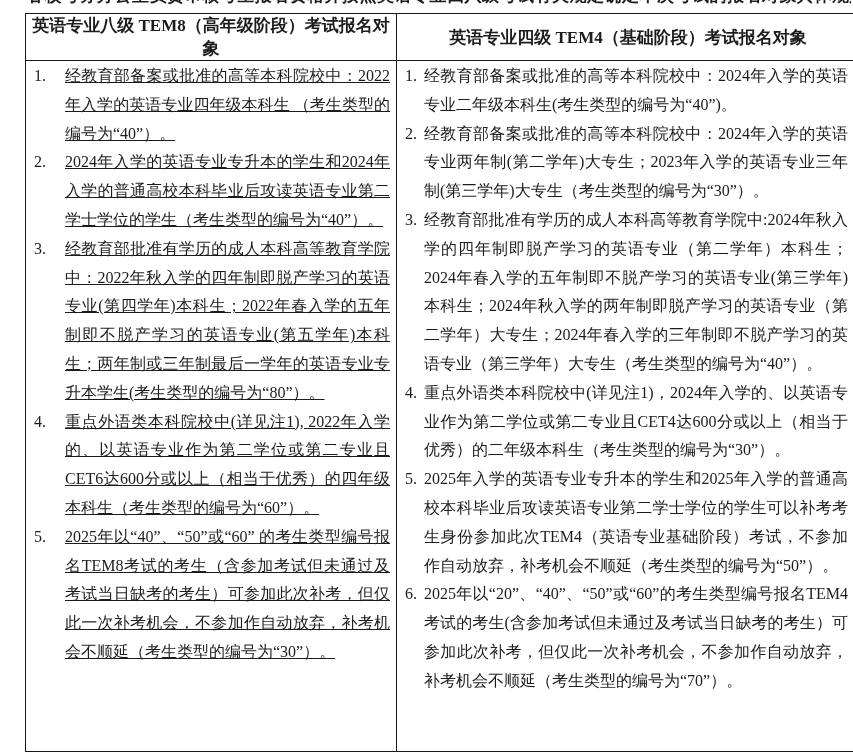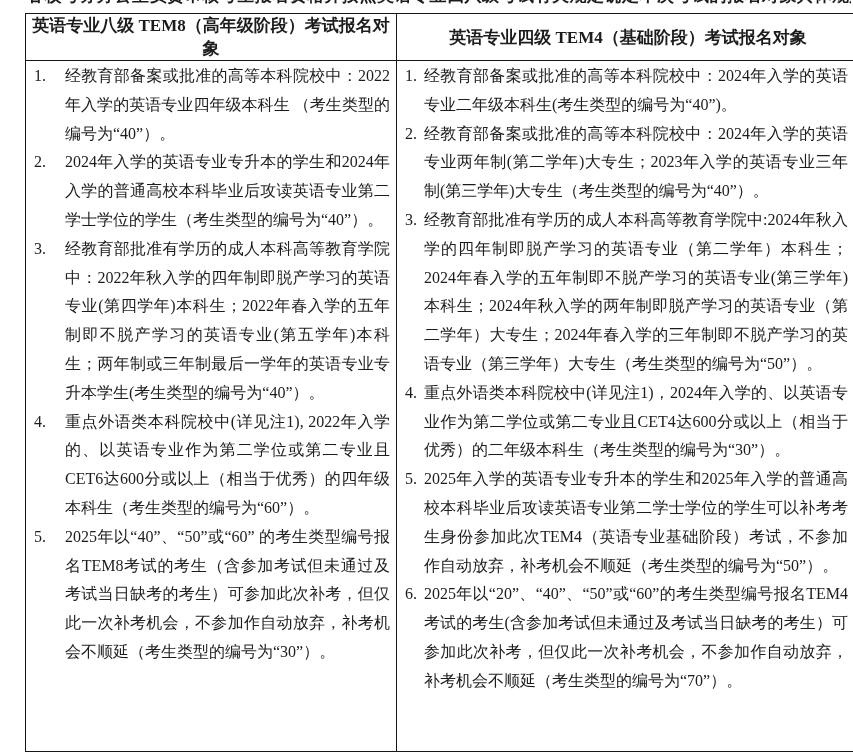--- a/index.html
+++ b/index.html
@@ -73,21 +73,21 @@
     line-height: 28.8px;
     text-align: left;
   }
   .item .txt {
     font-size: 16px;
     line-height: 28.8px;
     text-align: justify;
     text-justify: inter-character;
   }
   td.col-left  .num { margin-left: 8px;  width: 31px; }
-  td.col-left  .txt { width: 325px; }
+  td.col-left  .txt { width: 325px; text-decoration: underline; }
   td.col-right .num { margin-left: 8px;  width: 19px; }
   td.col-right .txt { width: 424px; }
 </style>
 </head>
 <body>
 
 <div class="clip-top">
   <span>各校考务办公室负责审核考生报名资格并按照英语专业四八级考试有关规定确定本次考试的报名对象具体规定如下</span>
 </div>
 
@@ -105,45 +105,45 @@
             <div class="item">
               <span class="num">1.</span>
               <span class="txt">经教育部备案或批准的高等本科院校中：2022年入学的英语专业四年级本科生 （考生类型的编号为“40”）。</span>
             </div>
             <div class="item">
               <span class="num">2.</span>
               <span class="txt">2024年入学的英语专业专升本的学生和2024年入学的普通高校本科毕业后攻读英语专业第二学士学位的学生（考生类型的编号为“40”）。</span>
             </div>
             <div class="item">
               <span class="num">3.</span>
-              <span class="txt">经教育部批准有学历的成人本科高等教育学院中：2022年秋入学的四年制即脱产学习的英语专业(第四学年)本科生；2022年春入学的五年制即不脱产学习的英语专业(第五学年)本科生；两年制或三年制最后一学年的英语专业专升本学生(考生类型的编号为“40”）。</span>
+              <span class="txt">经教育部批准有学历的成人本科高等教育学院中：2022年秋入学的四年制即脱产学习的英语专业(第四学年)本科生；2022年春入学的五年制即不脱产学习的英语专业(第五学年)本科生；两年制或三年制最后一学年的英语专业专升本学生(考生类型的编号为“80”）。</span>
             </div>
             <div class="item">
               <span class="num">4.</span>
               <span class="txt">重点外语类本科院校中(详见注1), 2022年入学的、以英语专业作为第二学位或第二专业且CET6达600分或以上（相当于优秀）的四年级本科生（考生类型的编号为“60”）。</span>
             </div>
             <div class="item">
               <span class="num">5.</span>
               <span class="txt">2025年以“40”、“50”或“60” 的考生类型编号报名TEM8考试的考生（含参加考试但未通过及考试当日缺考的考生）可参加此次补考，但仅此一次补考机会，不参加作自动放弃，补考机会不顺延（考生类型的编号为“30”）。</span>
             </div>
           </div>
       </td>
       <td class="col-right">
         <div>
             <div class="item">
               <span class="num">1.</span>
               <span class="txt">经教育部备案或批准的高等本科院校中：2024年入学的英语专业二年级本科生(考生类型的编号为“40”)。</span>
             </div>
             <div class="item">
               <span class="num">2.</span>
-              <span class="txt">经教育部备案或批准的高等本科院校中：2024年入学的英语专业两年制(第二学年)大专生；2023年入学的英语专业三年制(第三学年)大专生（考生类型的编号为“40”）。</span>
+              <span class="txt">经教育部备案或批准的高等本科院校中：2024年入学的英语专业两年制(第二学年)大专生；2023年入学的英语专业三年制(第三学年)大专生（考生类型的编号为“30”）。</span>
             </div>
             <div class="item">
               <span class="num">3.</span>
-              <span class="txt">经教育部批准有学历的成人本科高等教育学院中:2024年秋入学的四年制即脱产学习的英语专业（第二学年）本科生；2024年春入学的五年制即不脱产学习的英语专业(第三学年)本科生；2024年秋入学的两年制即脱产学习的英语专业（第二学年）大专生；2024年春入学的三年制即不脱产学习的英语专业（第三学年）大专生（考生类型的编号为“50”）。</span>
+              <span class="txt">经教育部批准有学历的成人本科高等教育学院中:2024年秋入学的四年制即脱产学习的英语专业（第二学年）本科生；2024年春入学的五年制即不脱产学习的英语专业(第三学年)本科生；2024年秋入学的两年制即脱产学习的英语专业（第二学年）大专生；2024年春入学的三年制即不脱产学习的英语专业（第三学年）大专生（考生类型的编号为“40”）。</span>
             </div>
             <div class="item">
               <span class="num">4.</span>
               <span class="txt">重点外语类本科院校中(详见注1)，2024年入学的、以英语专业作为第二学位或第二专业且CET4达600分或以上（相当于优秀）的二年级本科生（考生类型的编号为“30”）。</span>
             </div>
             <div class="item">
               <span class="num">5.</span>
               <span class="txt">2025年入学的英语专业专升本的学生和2025年入学的普通高校本科毕业后攻读英语专业第二学士学位的学生可以补考考生身份参加此次TEM4（英语专业基础阶段）考试，不参加作自动放弃，补考机会不顺延（考生类型的编号为“50”）。</span>
             </div>
             <div class="item">

